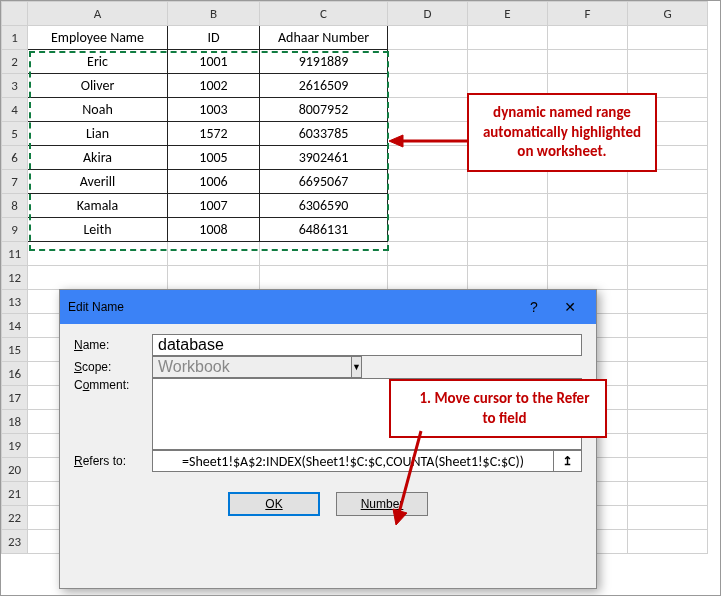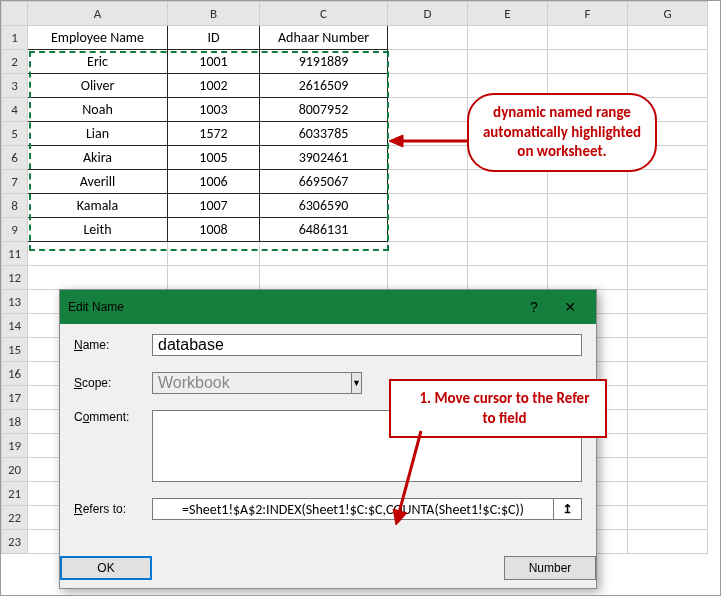--- a/index.html
+++ b/index.html
@@ -73,30 +73,30 @@
     width: 538px; height: 300px;
     background: #f0f0f0;
     border: 1px solid #8a8a8a;
     box-shadow: 3px 3px 10px rgba(0,0,0,0.35);
     font-family: "Segoe UI", Arial, sans-serif;
     font-size: 12px;
   }
   .dlg-title {
     display: flex; align-items: center;
     padding: 6px 8px;
-    background: #15803d;
+    background: #3b82f6;
   }
   .dlg-title span { flex: 1; }
   .dlg-close, .dlg-help {
     width: 36px; height: 22px;
     display: inline-flex; align-items: center; justify-content: center;
     font-size: 14px;
   }
   .dlg-body { padding: 10px 14px 10px 14px; }
-  .row { display:flex; align-items:center; margin-bottom:16px; }
+  .row { display:flex; align-items:center; margin-bottom:0; }
   .lbl { width: 78px; text-decoration: underline; text-decoration-color: transparent; }
   .lbl .u { text-decoration: underline; }
   .field {
     flex: 1; height: 22px; border:1px solid #7a7a7a;
     background:#fff; padding: 2px 5px; font-size:16px;
     font-family: Liberation Sans, sans-serif;
   }
   .disabled { background:#eee; color:#888; }
   .select { display:flex; }
   .select .drop {
@@ -104,21 +104,21 @@
     display:flex;align-items:center;justify-content:center;
     background:#e5e5e5; font-size:9px;
   }
   textarea.field { height: 72px; resize:none; }
   .refersRow .field { font-family: Calibri, Arial, sans-serif; font-size:14px;text-align:center; }
   .refersRow .refBtn {
     width:28px; height:22px; border:1px solid #7a7a7a; border-left:none;
     display:flex; align-items:center; justify-content:center; background:#fff;
     font-size:12px; font-weight:bold;
   }
-  .btns { display:flex; justify-content:space-between; gap: 16px; padding:10px 0 12px 0; }
+  .btns { display:flex; justify-content:center; gap: 16px; padding:10px 0 12px 0;text-decoration:underline; }
   .btn {
     width: 92px; height: 24px; border:1px solid #7a7a7a;
     background:#e1e1e1; font-size:12px;
     display:inline-flex; align-items:center; justify-content:center;
   }
   .btn.ok { border:1px solid #0078d7; background:#e1e1e1; box-shadow: inset 0 0 0 1px #0078d7; }
 </style>
 </head>
 <body>
 
@@ -352,21 +352,21 @@
         <td></td>
         <td></td>
         <td></td>
         <td></td>
       </tr>
 </tbody>
   </table>
 
 <div class="marq" style="left:28px; top:50px; width:360px; height:200px;"></div>
 
-<div class="callout" style="left:466px; top:92px; width:190px;border-radius:27px;">dynamic named range automatically highlighted on worksheet.</div>
+<div class="callout" style="left:466px; top:92px; width:190px;">dynamic named range automatically highlighted on worksheet.</div>
 
 <svg class="arrow" style="left:388px; top:130px; width:80px; height:20px;">
   <line x1="78" y1="10" x2="10" y2="10" stroke-width="3"></line>
   <polygon points="0,10 14,4 14,16"></polygon>
 </svg>
 
 <div class="dialog">
   <div class="dlg-title">
     <span>Edit Name</span>
     <div class="dlg-help">?</div>

